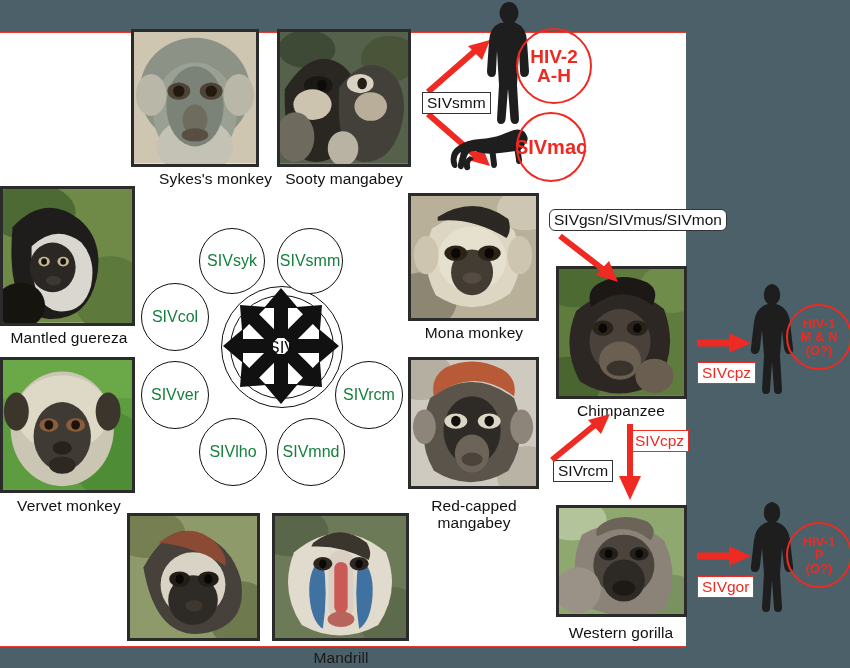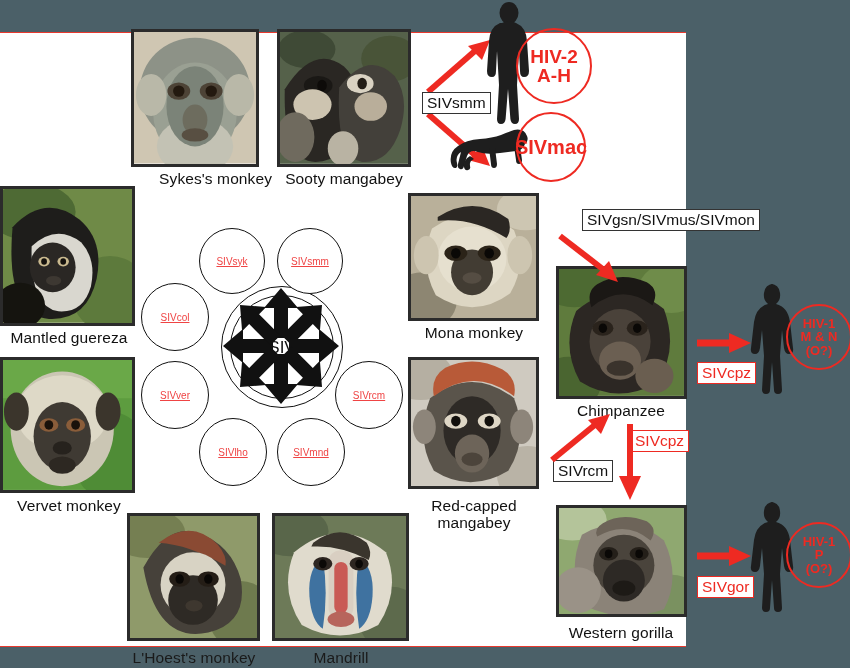--- a/index.html
+++ b/index.html
@@ -25,21 +25,21 @@
        line-height:17px;letter-spacing:.1px;}
   .cap.onslate{color:#1a1a1a;}
 
   
   .hub{position:absolute;border-radius:50%;border:1.6px solid #111;background:#fff;}
   .hub.outer{border-width:1.4px;}
   .hub.inner{background:#fff;}
   .hublabel{position:absolute;width:100%;text-align:center;font-size:17px;color:#111;}
 
   .sivcircle{position:absolute;border-radius:50%;border:1.6px solid #111;background:#fff;
-     display:flex;align-items:center;justify-content:center;font-size:10px;color:#ef4444;text-decoration:underline;}
+     display:flex;align-items:center;justify-content:center;font-size:16px;color:#15803d;}
 
   
   .boxlabel{position:absolute;background:#fff;border:1.6px solid #333;
     font-size:15.5px;color:#111;padding:1px 4px 2px 4px;white-space:nowrap;line-height:17px;}
   .boxlabel.red{border-color:#ee2a22;color:#ee2a22;background:#ffffff;}
 
   .redcirc{position:absolute;border-radius:50%;border:2px solid #ee2a22;
     color:#ee2a22;display:flex;flex-direction:column;align-items:center;justify-content:center;
     text-align:center;line-height:1.02;font-weight:bold;}
 
@@ -238,21 +238,20 @@
       <ellipse cx="52" cy="48" rx="10" ry="7" fill="#241f19"></ellipse>
       <ellipse cx="84" cy="48" rx="10" ry="7" fill="#241f19"></ellipse>
       <ellipse cx="52" cy="48" rx="4" ry="4.6" fill="#0a0806"></ellipse>
       <ellipse cx="84" cy="48" rx="4" ry="4.6" fill="#0a0806"></ellipse>
       <ellipse cx="68" cy="84" rx="12" ry="8" fill="#1d1a16"></ellipse>
       <ellipse cx="20" cy="86" rx="24" ry="24" fill="#9a9287"></ellipse>
     </svg>
   </div>
   <div class="cap" style="left:548px;top:624px;width:146px;">Western gorilla</div>
 
-  <div class="cap onslate" style="left:118px;top:649px;width:152px;">L'Hoest's monkey</div>
   <div class="cap onslate" style="left:265px;top:649px;width:152px;">Mandrill</div>
 
   <div class="hub outer" style="left:221px;top:286px;width:120px;height:120px;"></div>
   <div class="hub inner" style="left:230px;top:295px;width:102px;height:102px;">
     <div class="hublabel" style="top:42px;">SIV</div>
   </div>
 
   <svg style="position:absolute;left:181px;top:246px;width:200px;height:200px;" viewBox="0 0 200 200">
     <g fill="#111">
       <g transform="rotate(-90 100 100)">
@@ -320,21 +319,21 @@
         <path d="M27 26 l2 16 q0 4 3 4 q3 0 3 -4 l-2 -16z"></path>
         <path d="M52 24 l2 14 q0 4 3 4 q3 0 3 -4 l-2 -14z"></path>
         <path d="M8 34 q-7 4 -6 11 q1 4 4 3 q3 -1 2 -4 q-1 -5 4 -7z"></path>
       </g>
     </svg>
   </div>
   <div class="redcirc" style="left:516px;top:112px;width:66px;height:66px;font-size:20px;">
     <span>SIVmac</span>
   </div>
 
-  <div class="boxlabel" style="left:582px;top:209px;">SIVgsn/SIVmus/SIVmon</div>
+  <div class="boxlabel" style="left:549px;top:209px;border-radius:6px;">SIVgsn/SIVmus/SIVmon</div>
   <svg style="position:absolute;left:556px;top:232px;width:70px;height:52px;" viewBox="0 0 70 52">
     <path d="M4 4 L48 38" stroke="#ee2a22" stroke-width="6" fill="none"></path>
     <path d="M62 50 L40 43 L53 29 Z" fill="#ee2a22"></path>
   </svg>
 
   <div class="boxlabel" style="left:553px;top:460px;">SIVrcm</div>
   <svg style="position:absolute;left:548px;top:412px;width:70px;height:52px;" viewBox="0 0 70 52">
     <path d="M4 48 L48 12" stroke="#ee2a22" stroke-width="6" fill="none"></path>
     <path d="M62 2 L40 8 L53 22 Z" fill="#ee2a22"></path>
   </svg>

